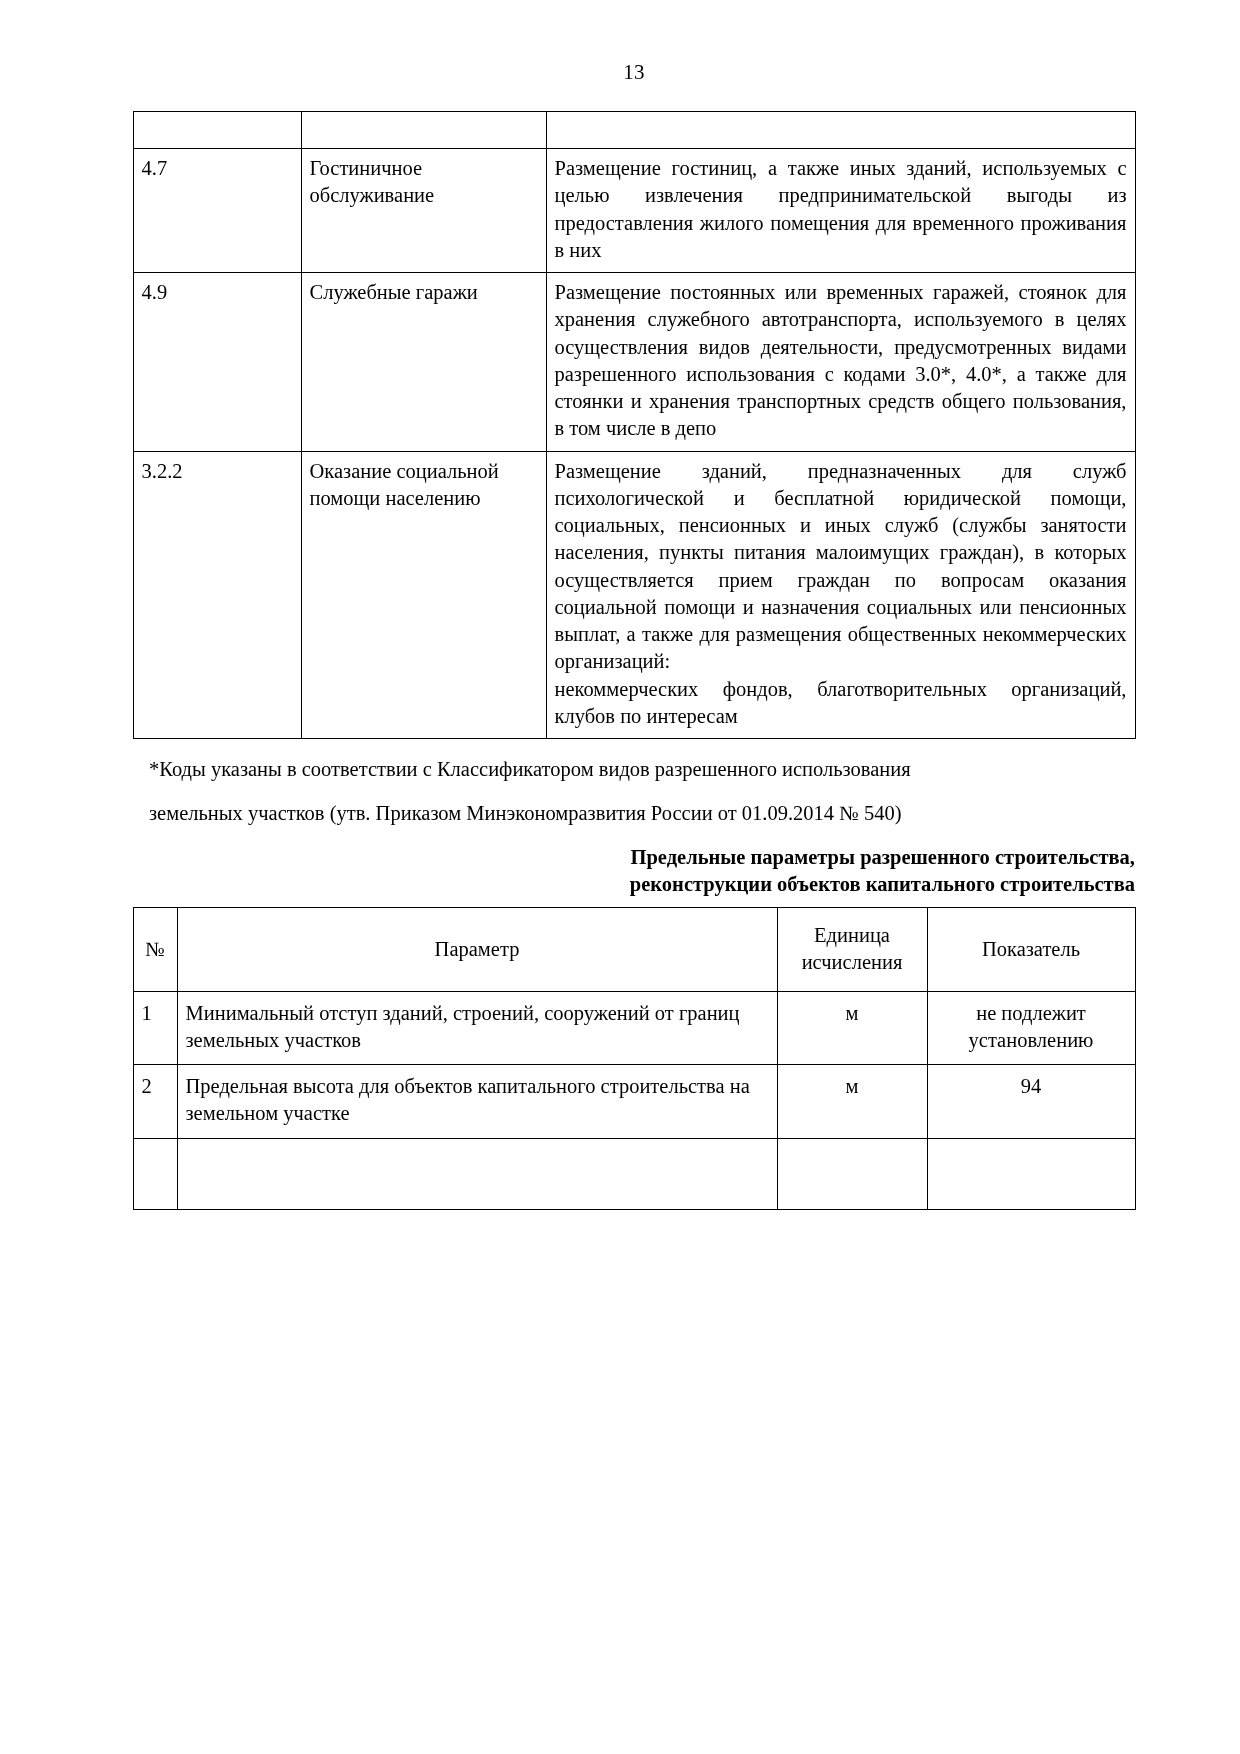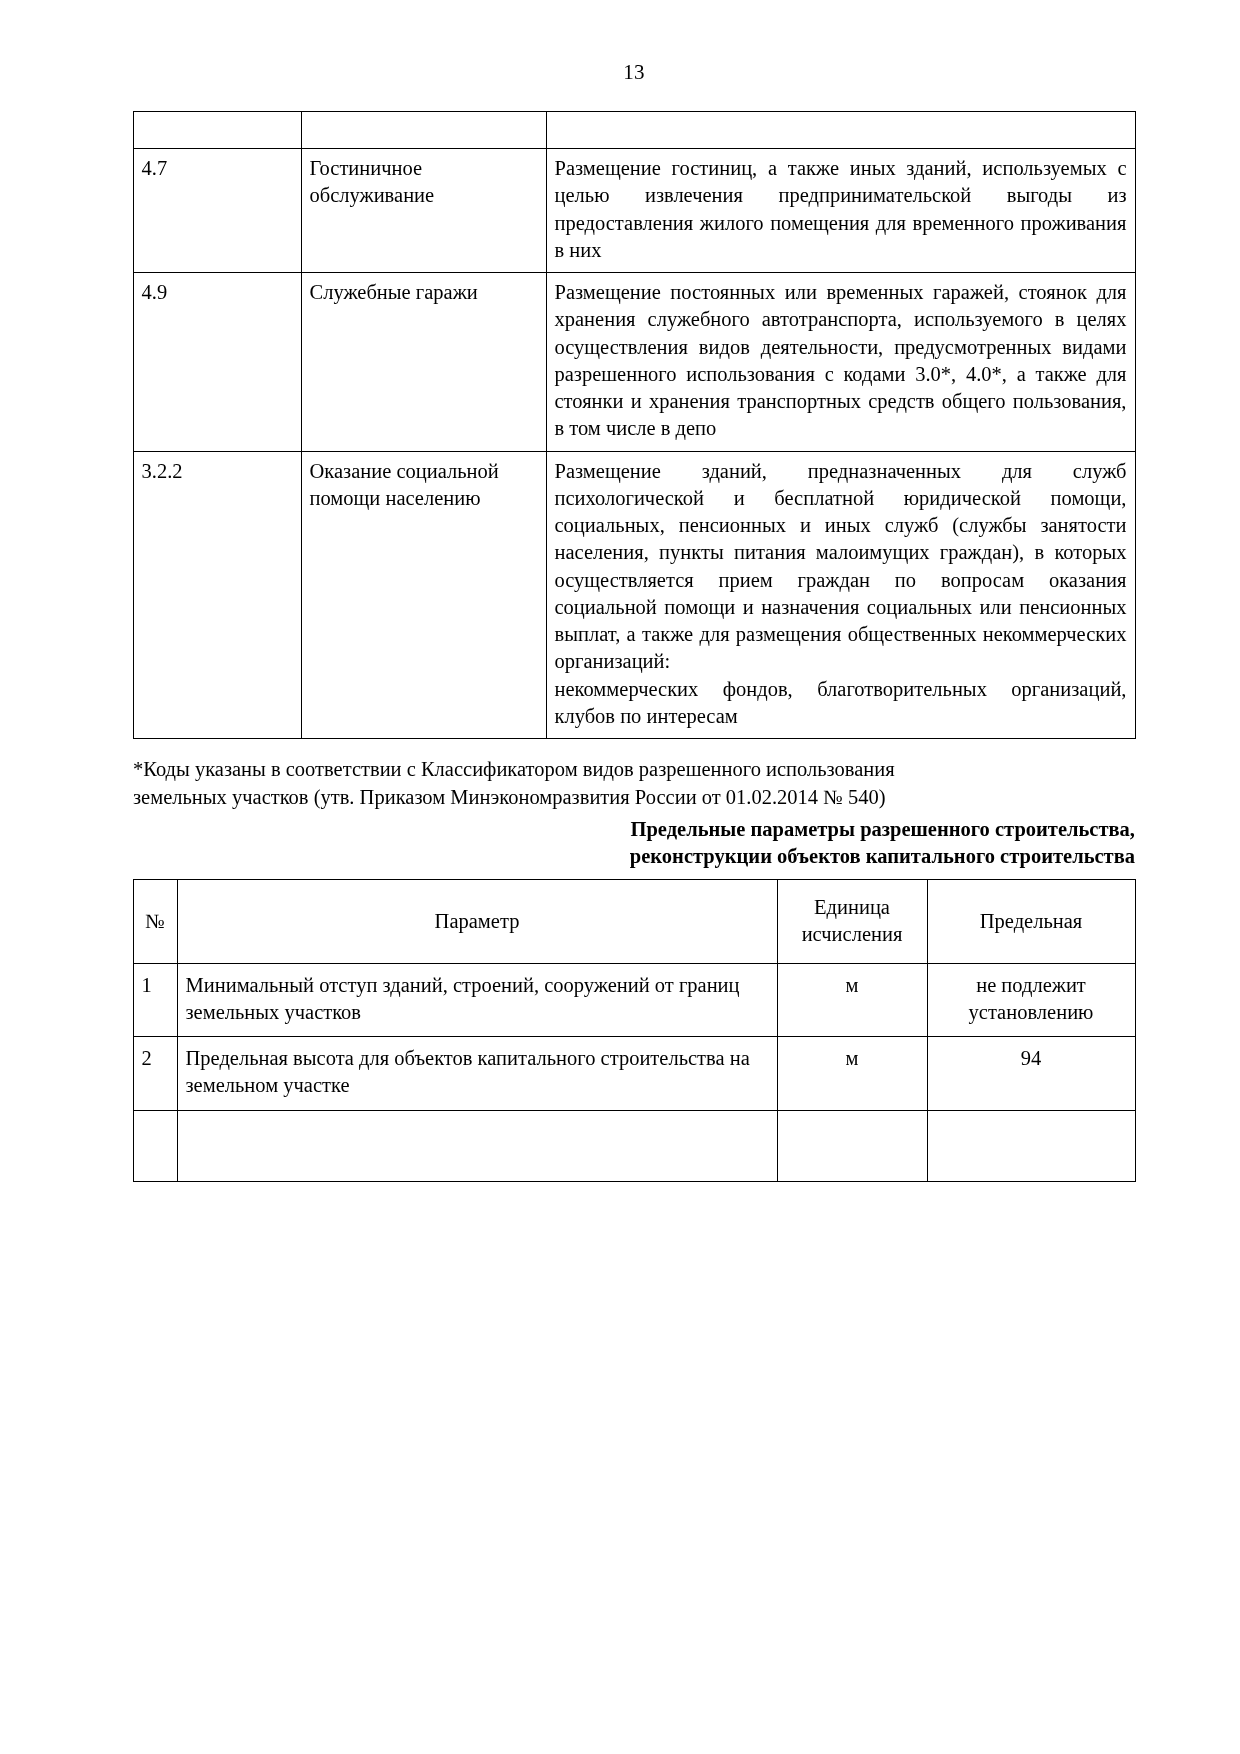--- a/index.html
+++ b/index.html
@@ -54,21 +54,21 @@
     text-align: justify;
   }
 
   
   .footnote {
     width: 1002px;
     margin: 10px auto 0 auto;
     font-size: 20.5px;
     line-height: 1.36;
   }
-  .footnote p { margin: 0; }
+  .footnote p { margin: 16px; }
 
   
   .heading {
     width: 1002px;
     margin: 4px auto 8px auto;
     text-align: right;
     font-weight: bold;
     font-size: 20.5px;
     line-height: 1.35;
   }
@@ -142,21 +142,21 @@
           <div>Размещение зданий, предназначенных для служб психологической и бесплатной юридической помощи, социальных, пенсионных и иных служб (службы занятости населения, пункты питания малоимущих граждан), в которых осуществляется прием граждан по вопросам оказания социальной помощи и назначения социальных или пенсионных выплат, а также для размещения общественных некоммерческих организаций:</div>
           <div>некоммерческих фондов, благотворительных организаций, клубов по интересам</div>
         </td>
       </tr>
 
     </tbody>
   </table>
 
   <div class="footnote">
     <p>*Коды указаны в соответствии с Классификатором видов разрешенного использования</p>
-    <p>земельных участков (утв. Приказом Минэкономразвития России от 01.02.2014 № 540)</p>
+    <p>земельных участков (утв. Приказом Минэкономразвития России от 01.09.2014 № 540)</p>
   </div>
 
   <div class="heading">
     <div>Предельные параметры разрешенного строительства,</div>
     <div>реконструкции объектов капитального строительства</div>
   </div>
 
   <table class="params-table">
     <colgroup>
       <col class="p-col-num">
@@ -165,21 +165,21 @@
       <col class="p-col-value">
     </colgroup>
     <thead>
       <tr>
         <td>№</td>
         <td>Параметр</td>
         <td>
           <span class="nowrapline">Единица</span>
           <span class="nowrapline">исчисления</span>
         </td>
-        <td>Предельная</td>
+        <td>Показатель</td>
       </tr>
     </thead>
     <tbody>
       <tr>
         <td class="num">1</td>
         <td>Минимальный отступ зданий, строений, сооружений от границ земельных участков</td>
         <td class="center">м</td>
         <td class="center">
           <span class="nowrapline">не подлежит</span>
           <span class="nowrapline">установлению</span>

